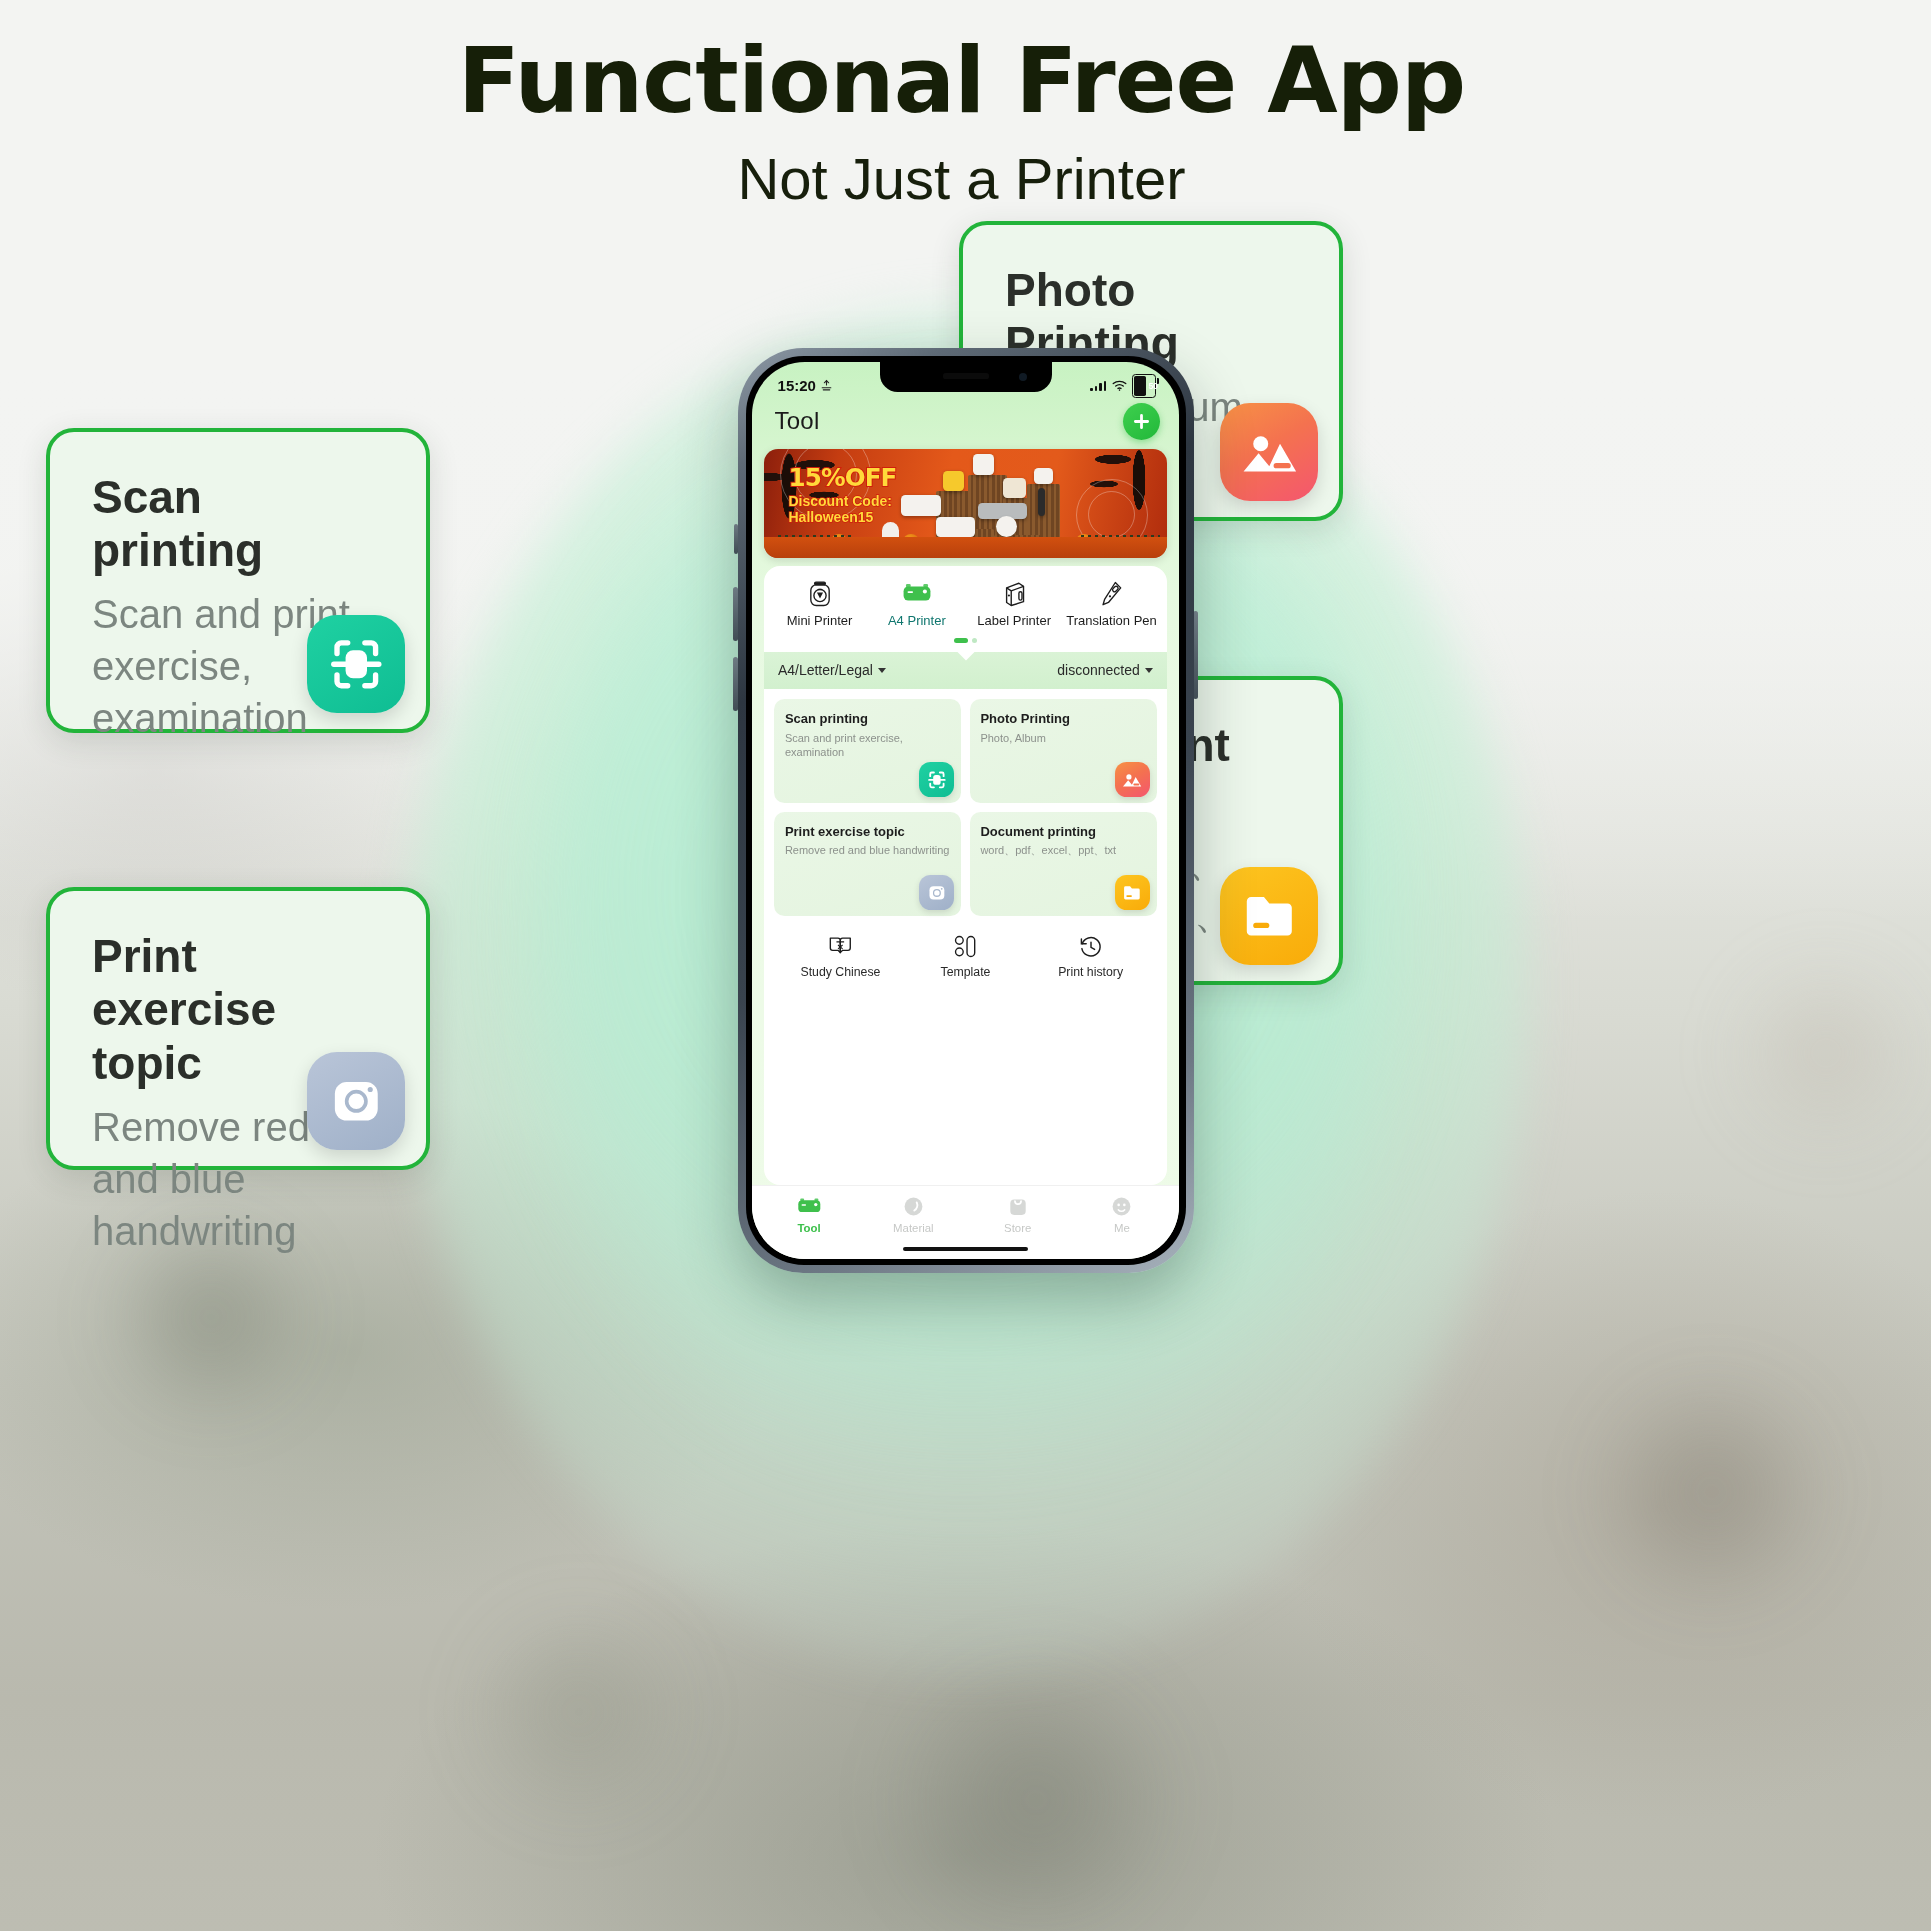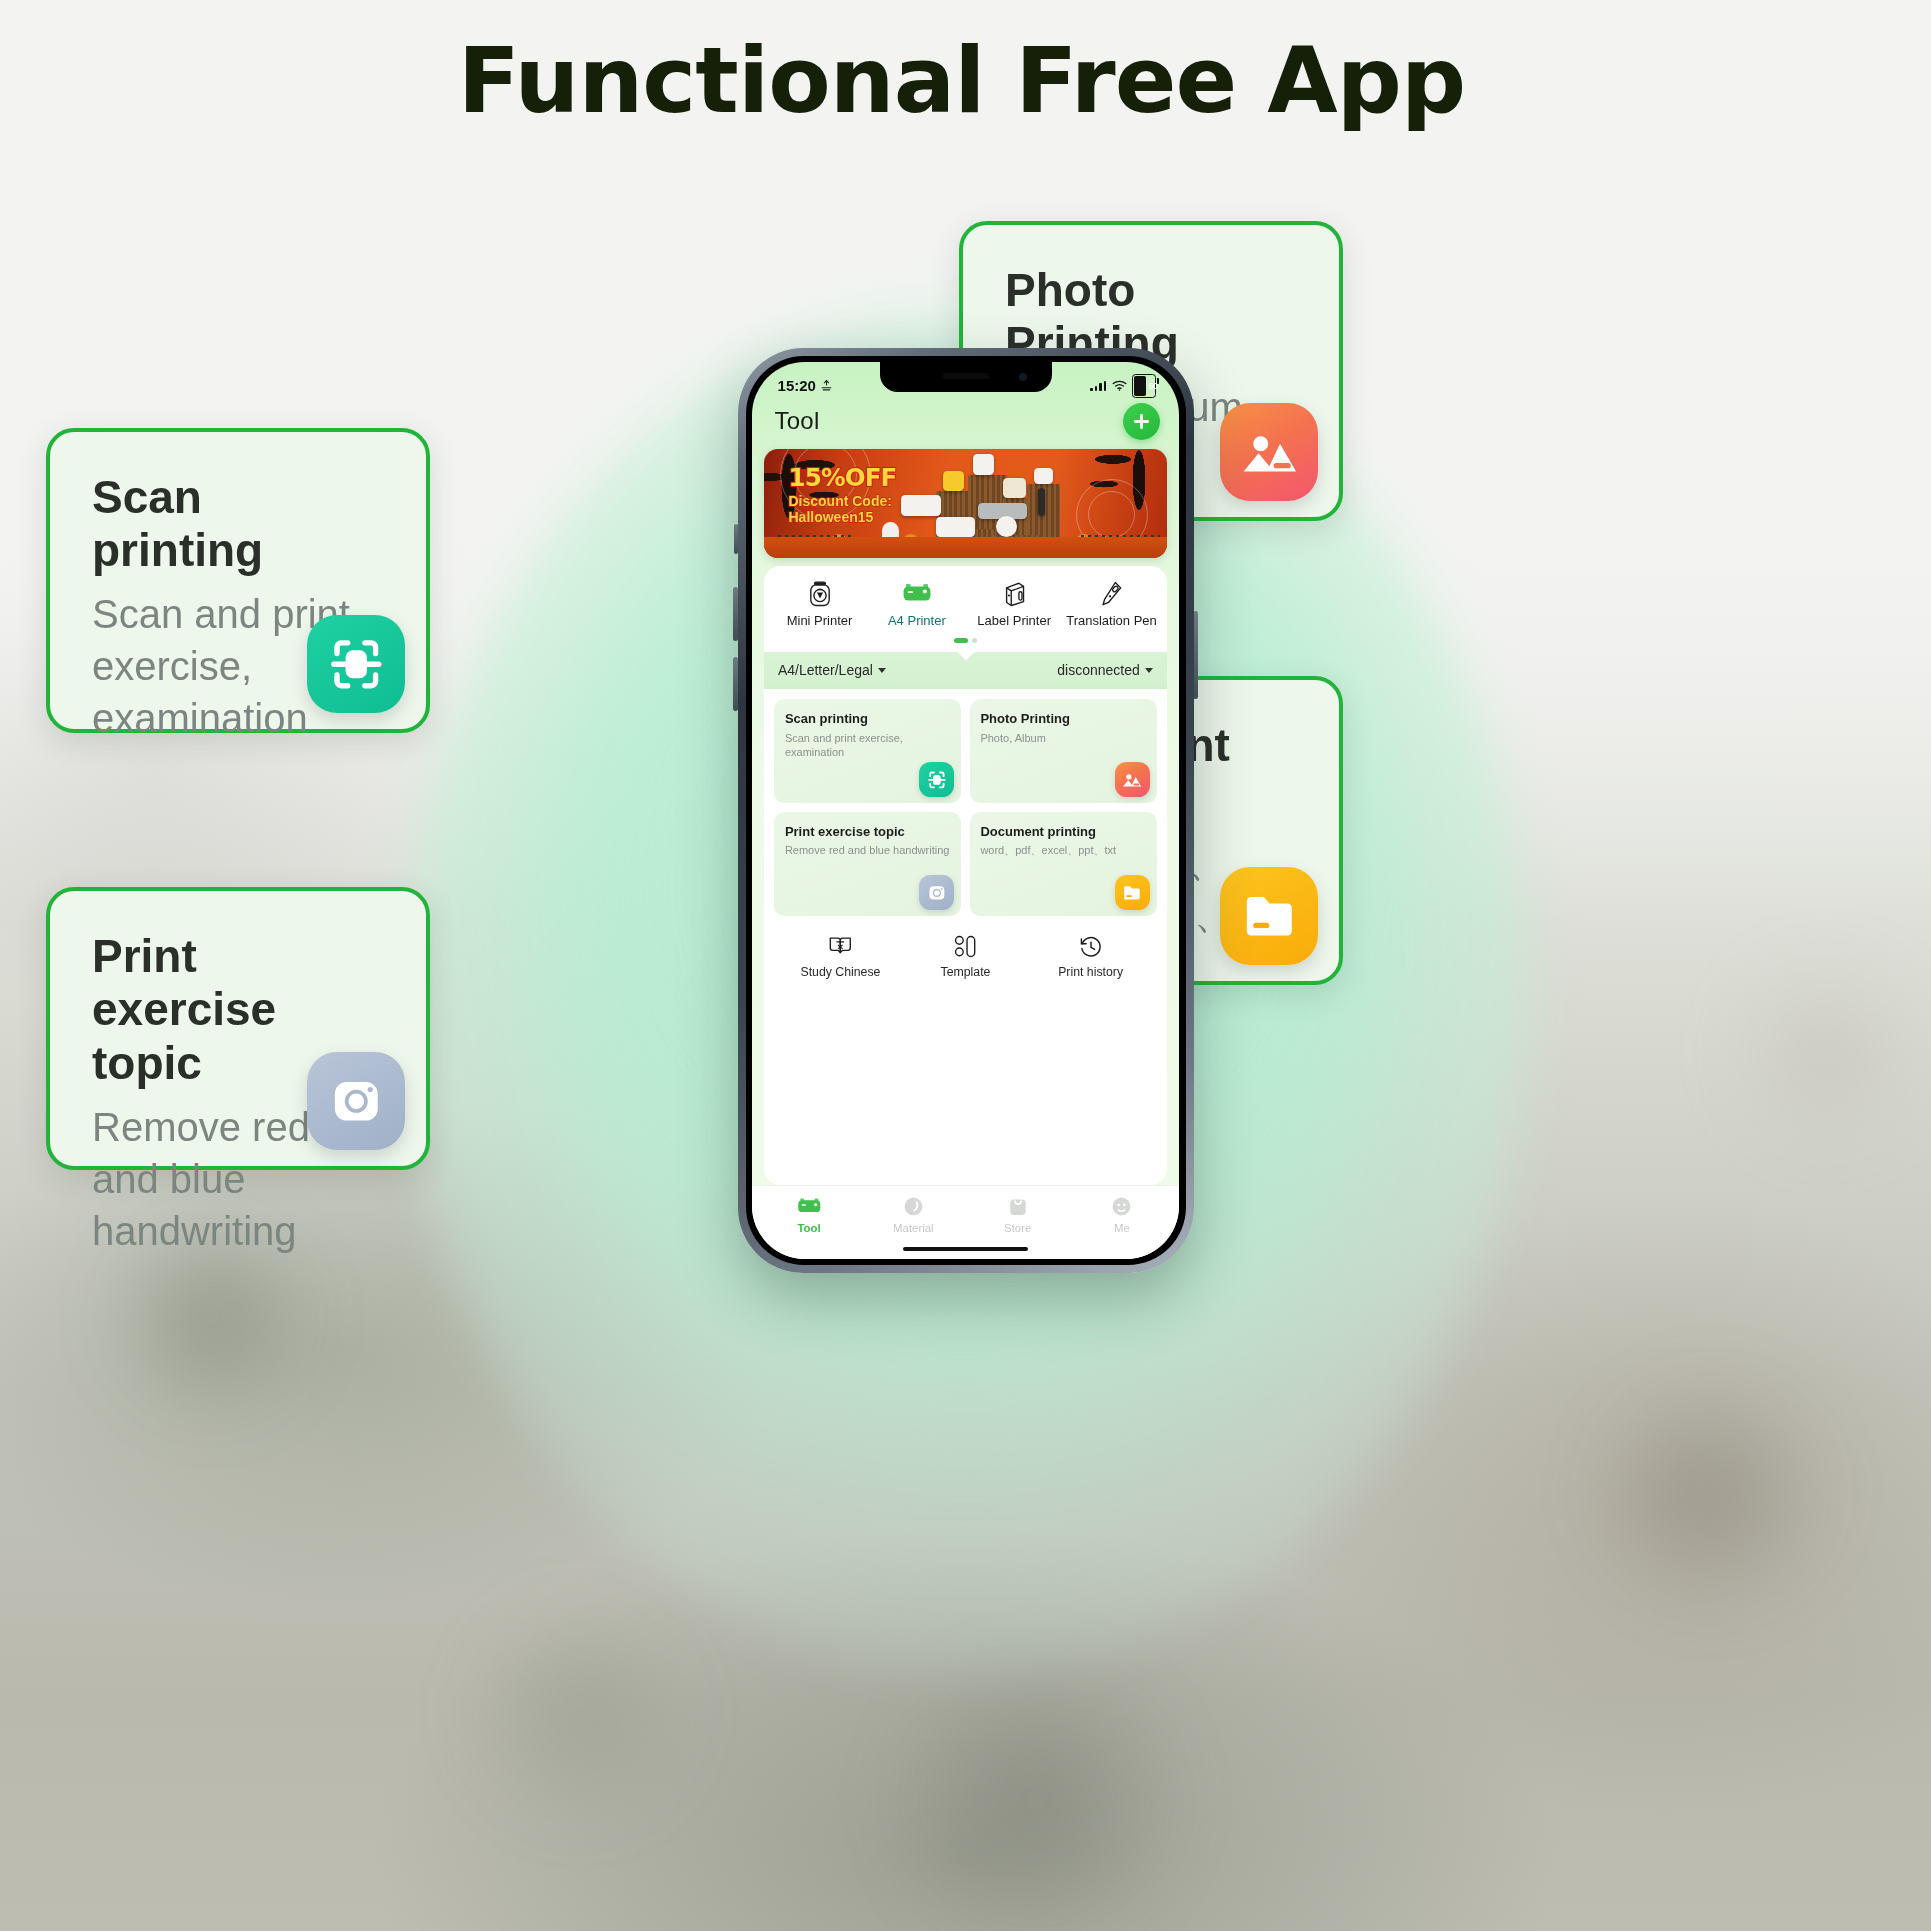--- a/index.html
+++ b/index.html
@@ -300,20 +300,21 @@
 <body>
 
 <div id="backdrop"></div>
 <div id="backdrop-blobs"></div>
 <div id="top-fade"></div>
 <div id="halo"></div>
 <div id="halo2"></div>
 
 <div id="headline">
   <div id="title">Functional Free App</div>
+  <div id="subtitle">Not Just a Printer</div>
 </div>
 
 <div class="callout" id="callout-scan">
   <h3>Scan printing</h3>
   <p>Scan and print exercise, examination</p>
   <div class="app-icon">
     <div class="squircle sq-scan">
       <svg viewBox="0 0 64 64" fill="none" stroke="#fff" stroke-width="5" stroke-linecap="round">
         <path d="M14 22 V16 a4 4 0 0 1 4-4 h6"></path>
         <path d="M50 22 V16 a4 4 0 0 0-4-4 h-6"></path>

